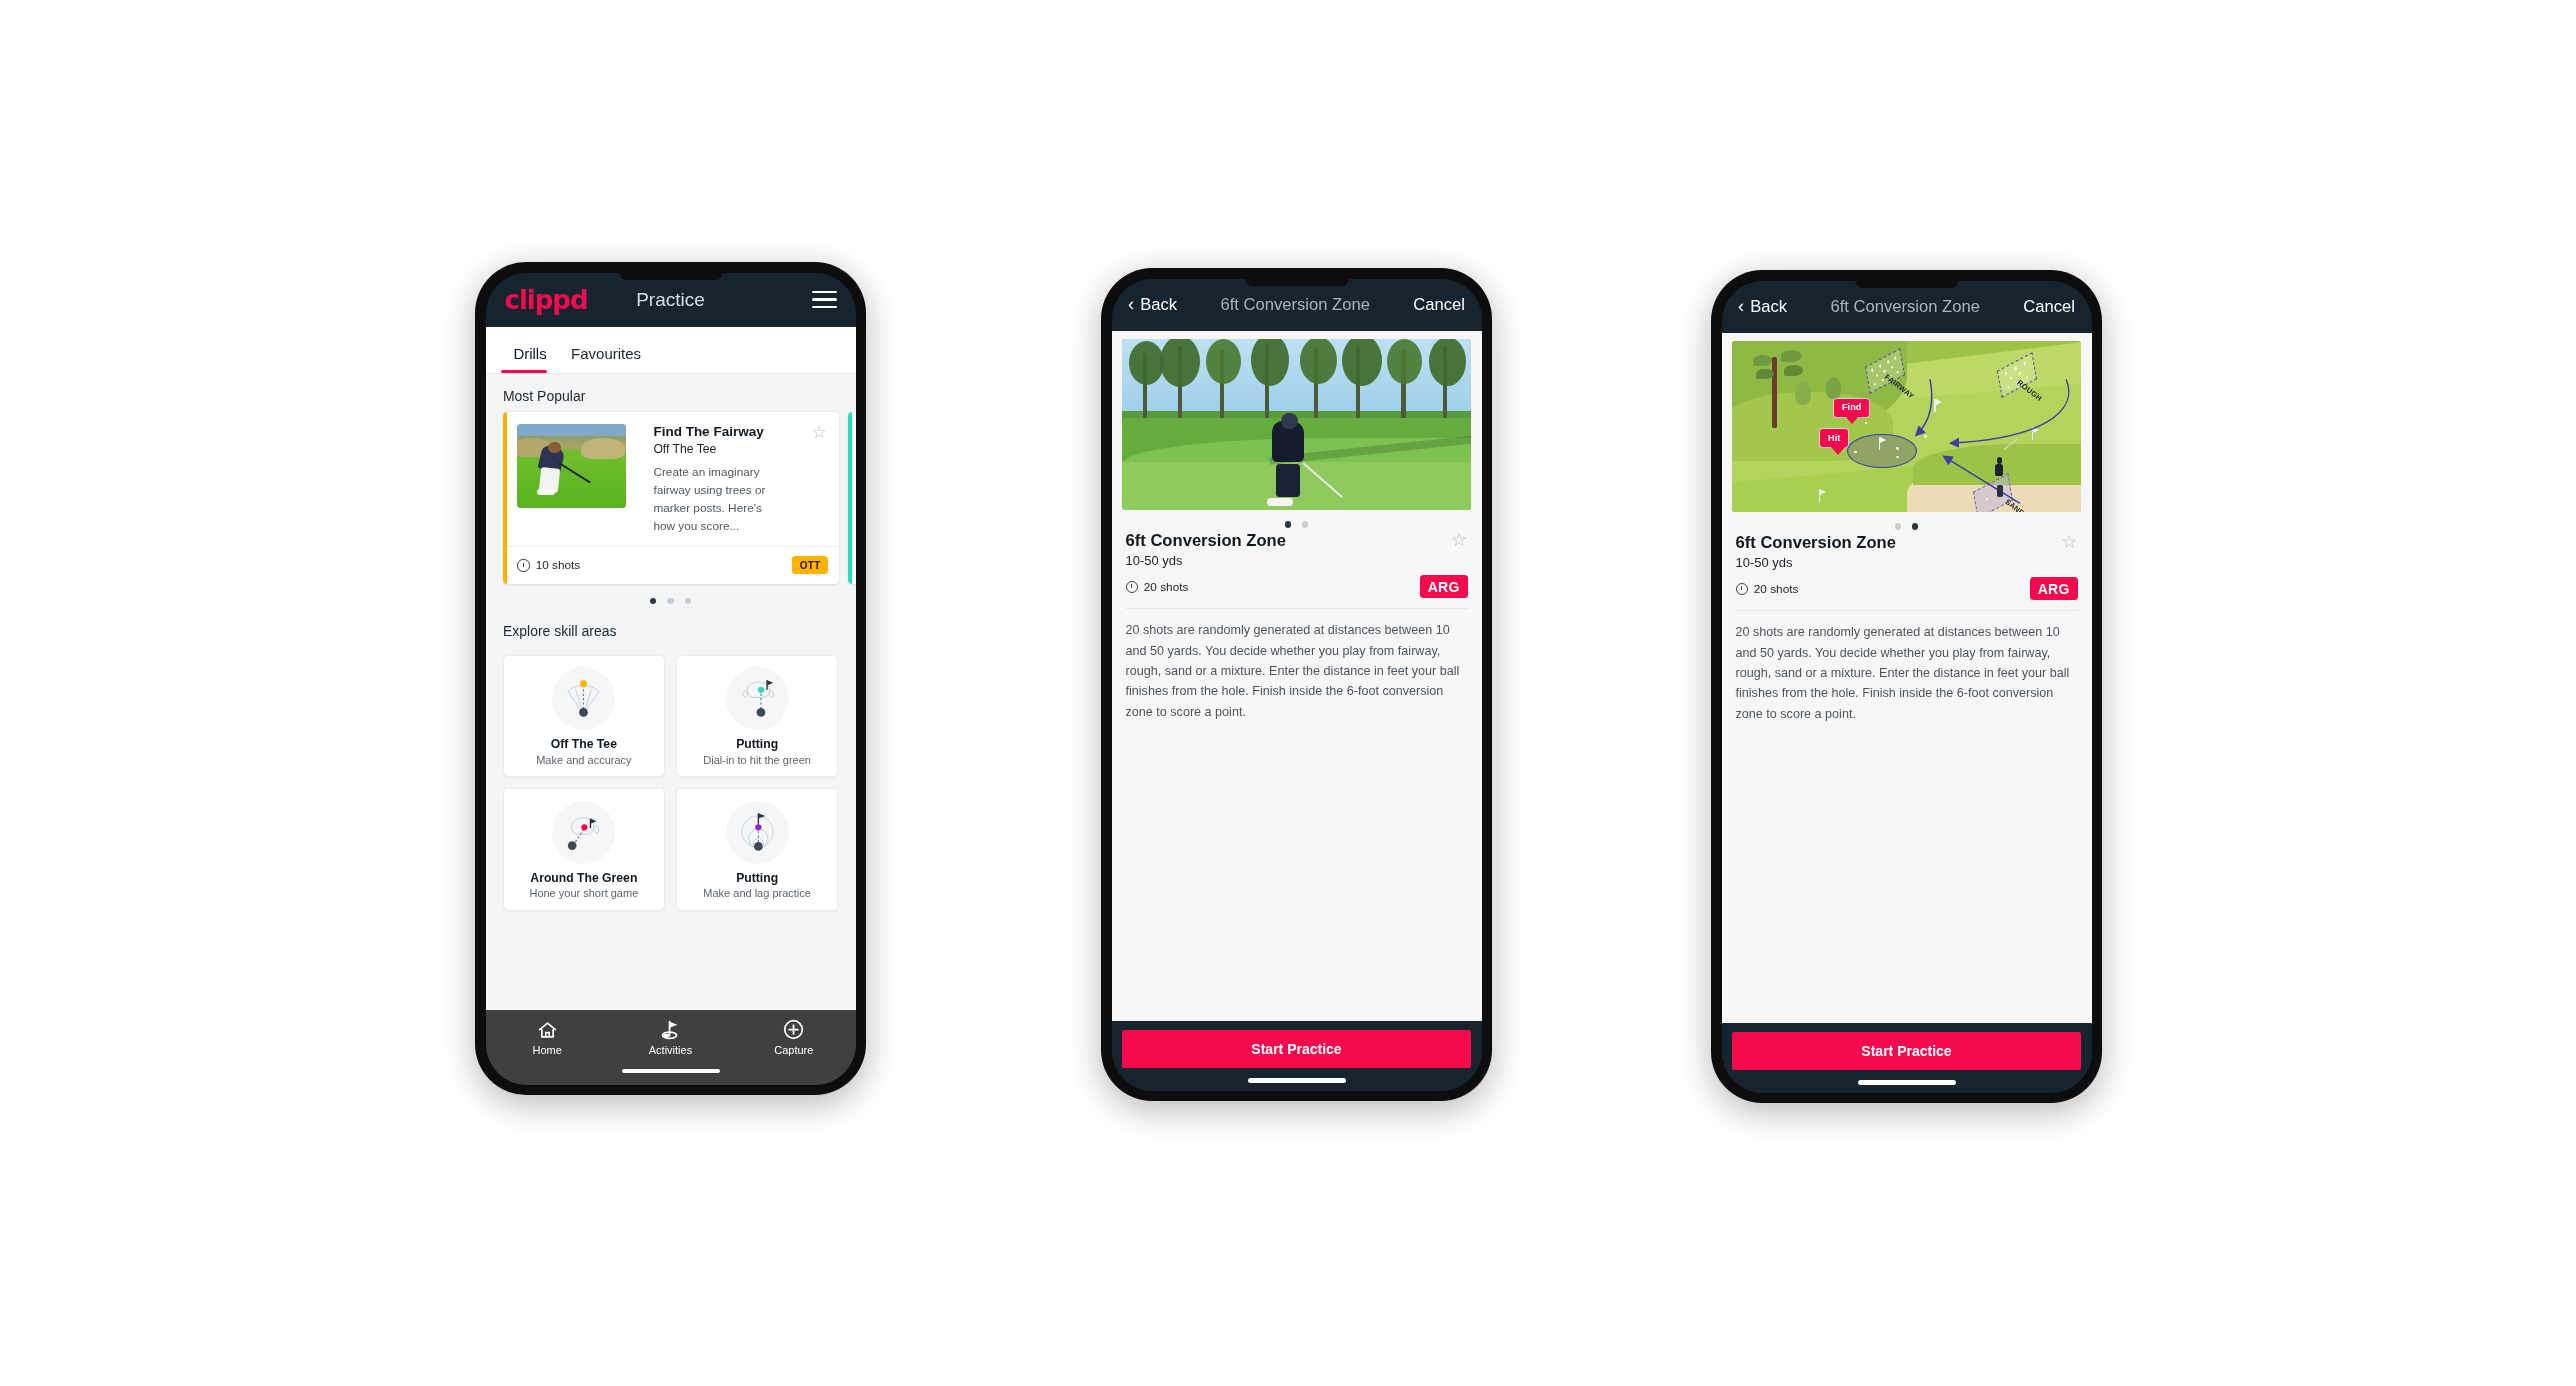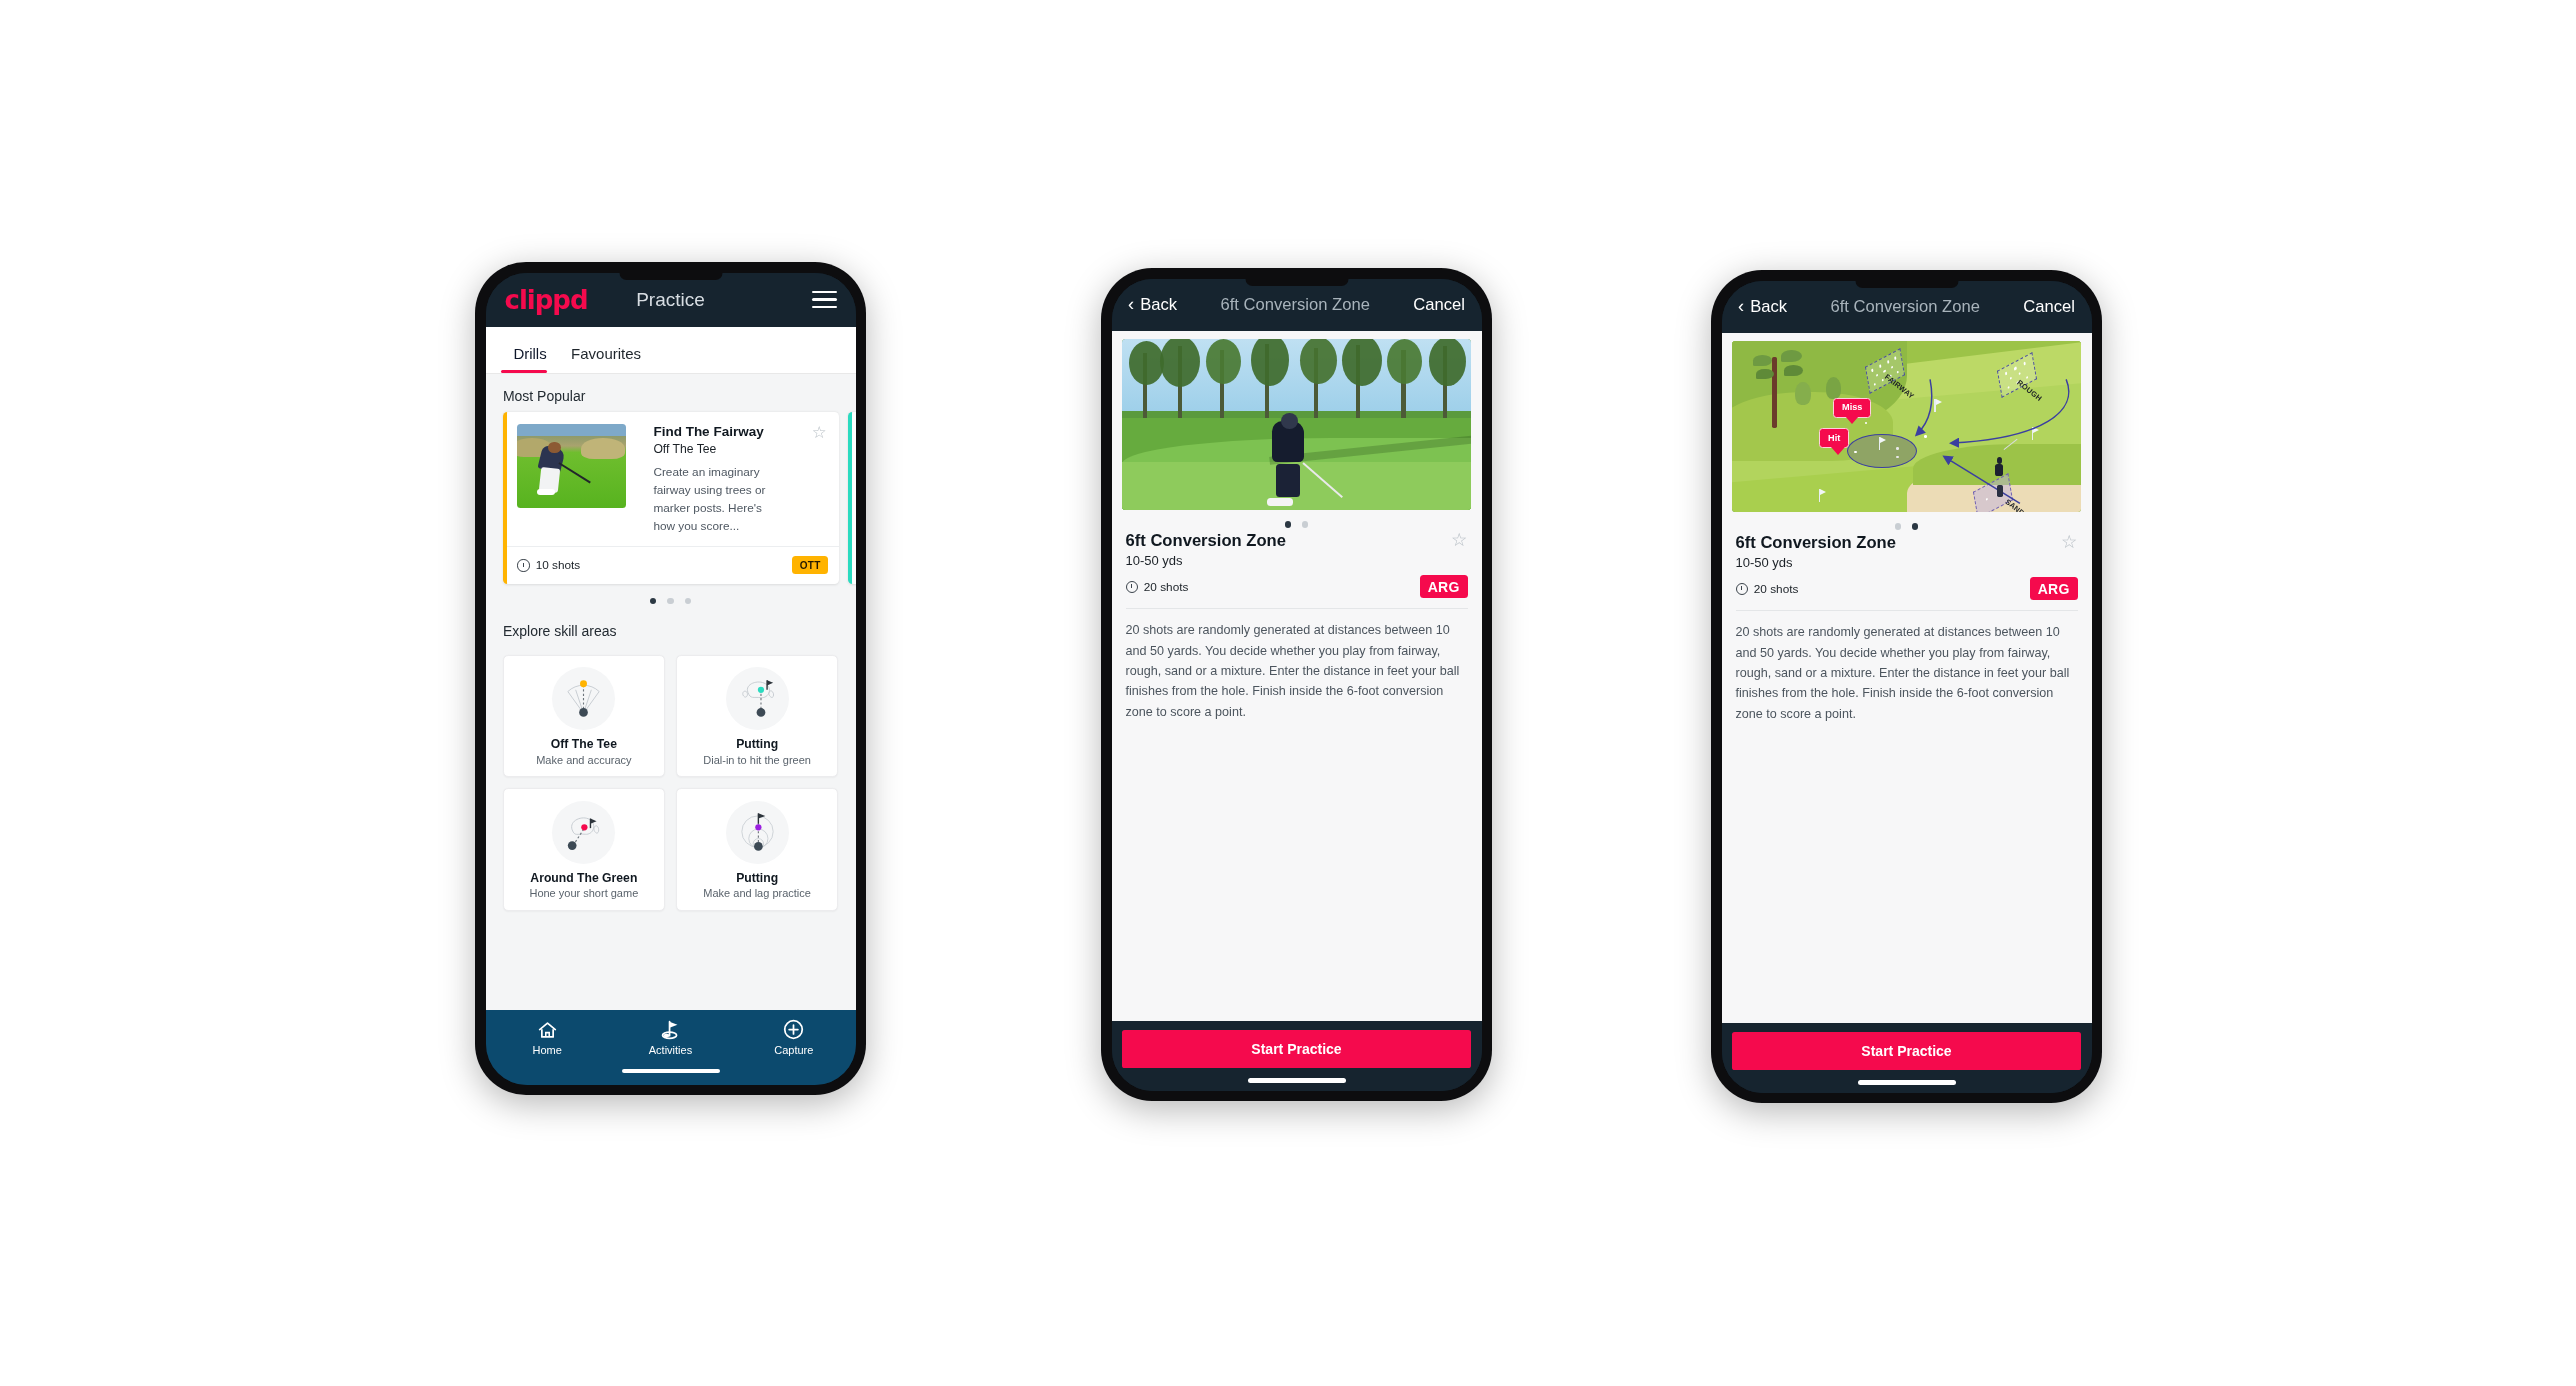--- a/index.html
+++ b/index.html
@@ -165,21 +165,21 @@
   }
   .skill-ico-wrap {
     width: 63px; height: 63px; margin: 0 auto 7px auto;
     background: #f5f6f7; border-radius: 50%;
     display: flex; align-items: center; justify-content: center;
   }
   .skill-name { font-size: 12.2px; font-weight: 700; color: #101820; }
   .skill-desc { font-size: 11px; color: #5a636c; margin-top: 2.6px; }
 
   .p1-nav {
-    flex: 0 0 auto; height: 75px; background: #0c4a6e;
+    flex: 0 0 auto; height: 75px; background: #404040;
     display: flex; align-items: flex-start; padding-top: 9.6px;
   }
   .nav-item {
     flex: 1 1 0; display: flex; flex-direction: column; align-items: center; gap: 4.4px;
   }
   .nav-label { font-size: 11px; color: #ffffff; }
   .nav-ico { height: 21px; display:flex; align-items:center; justify-content:center; }
 
   
   #phone2 { left: 1101px; top: 268px; width: 391px; height: 833px; }
@@ -640,21 +640,21 @@
               <path d="M330 186 L244 133" stroke="#3b3fa0" stroke-width="1.7" fill="none" marker-end="url(#ah)"></path>
             </svg>
 
             <div>
               <span style="position:absolute;left:76%;top:68%;width:5.2px;height:6.1px;background:#1c2130;border-radius:50%;"></span>
               <span style="position:absolute;left:75.5%;top:72%;width:7.8px;height:12.2px;background:#1c2130;border-radius:2.6px;"></span>
               <span style="position:absolute;left:76%;top:84%;width:6.1px;height:12.2px;background:#2a2f42;border-radius:1.7px;"></span>
               <span style="position:absolute;left:78%;top:63%;width:17.4px;height:1.4px;background:#d8dce0;transform:rotate(-38deg);transform-origin:left;"></span>
             </div>
 
-            <div class="tip" style="left:29%;top:33%;">Miss</div>
+            <div class="tip" style="left:29%;top:33%;">Find</div>
             <div class="tip" style="left:25%;top:51%;">Hit</div>
           </div>
         </div>
 
         <div class="media-dots">
           <span class="dot"></span>
           <span class="dot active"></span>
         </div>
 
         <div class="detail-head">

